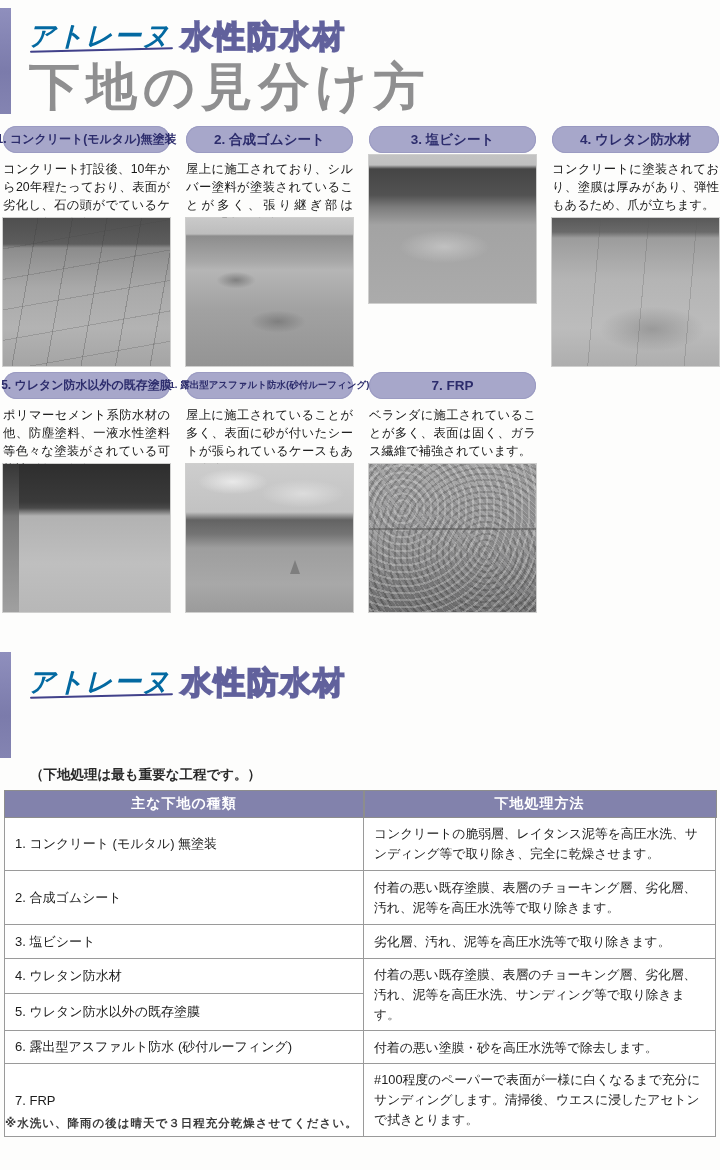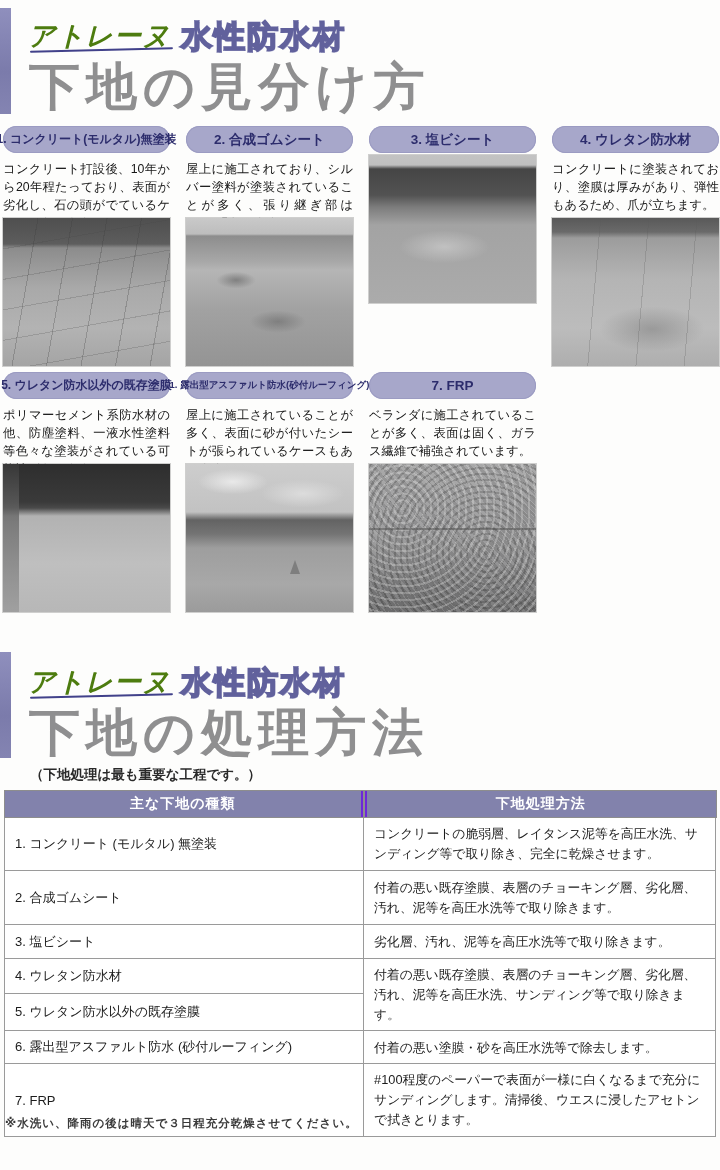--- a/index.html
+++ b/index.html
@@ -18,21 +18,21 @@
   }
   .bar-1 { top:8px; }
   .bar-2 { top:652px; }
 
   .brand-row { position:absolute; left:28px; height:38px; white-space:nowrap; }
   .brand-1 { top:16px; }
   .brand-2 { top:662px; }
   .brand-script {
     display:inline-block; position:relative;
     font-family:Liberation Mono, monospace;
-    font-style:italic; font-weight:bold; font-size:27px; color:#4d7c0f;
+    font-style:italic; font-weight:bold; font-size:27px; color:#0369a1;
     letter-spacing:1px; padding-right:6px;
   }
   .brand-script::after {
     content:""; position:absolute; left:2px; bottom:3px; width:96%; height:2px;
     background:#41418a; transform:rotate(-1.5deg); border-radius:2px;
   }
   .brand-product {
     display:inline-block; font-weight:900; font-size:31px; letter-spacing:2px;
     color:#ecebf5; -webkit-text-stroke:1.8px #61619c;
     text-shadow:1px 1px 0 #9a9ac4; vertical-align:-2px;
@@ -105,21 +105,21 @@
   
   .treat-table {
     position:absolute; left:4px; top:790px; width:712px;
     border-collapse:collapse; table-layout:fixed;
   }
   .treat-table th {
     background:#8282ac; color:#ffffff; font-size:14px; font-weight:bold;
     height:26px; border:1px solid #8282ac; outline:1px solid #8d8d8d;
     letter-spacing:1px;
   }
-  .treat-table th + th { border-left:6px solid #6d28d9; }
+  .treat-table th + th { border-left:1px solid #6d28d9; }
   .treat-table td {
     border:1px solid #9a9a9a; background:#fff;
     font-size:13px; color:#1c1c1c; vertical-align:middle;
   }
   .treat-table td.type-cell  { padding:4px 8px 4px 10px; }
   .treat-table td.method-cell{ padding:6px 10px; font-size:12.8px; line-height:1.55; }
   .col-type   { width:50.5%; }
   .col-method { width:49.5%; }
   .r1 td { height:54px; } .r2 td { height:54px; } .r3 td { height:34px; }
   .r4 td { height:28px; } .r5 td { height:30px; } .r6 td { height:33px;margin-left:30px; }
@@ -177,21 +177,20 @@
       <div class="desc">ベランダに施工されていることが多く、表面は固く、ガラス繊維で補強されています。</div>
       <div class="photo photo-7"></div>
     </div>
   </div>
 
   <div class="accent-bar bar-2"></div>
   <div class="brand-row brand-2">
     <span class="brand-script">アトレーヌ</span>
     <span class="brand-product">水性防水材</span>
   </div>
-  <h1 class="big-title title-2">下地の処理方法</h1>
   <div class="subtitle">（下地処理は最も重要な工程です。）</div>
 
   <table class="treat-table">
     <colgroup>
         <col class="col-type">
         <col class="col-method">
       </colgroup>
     <thead>
       <tr>
         <th>主な下地の種類</th>

